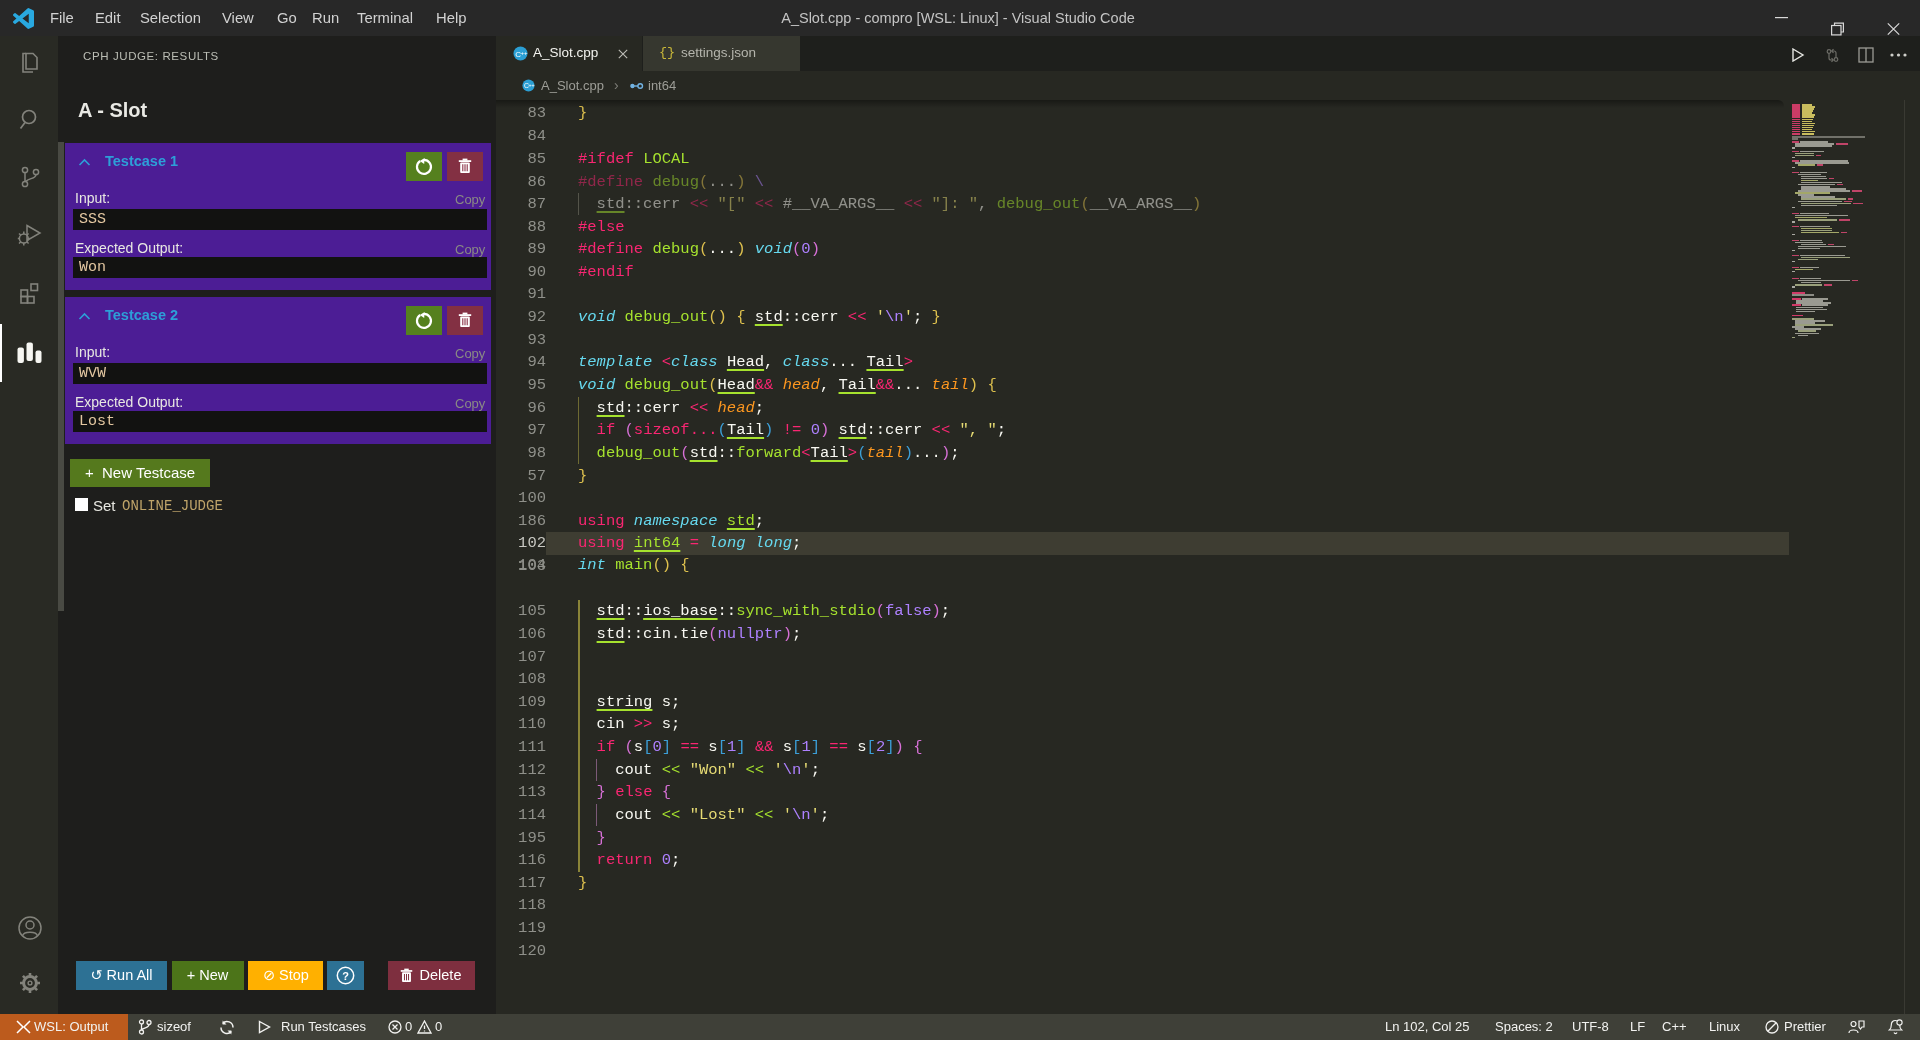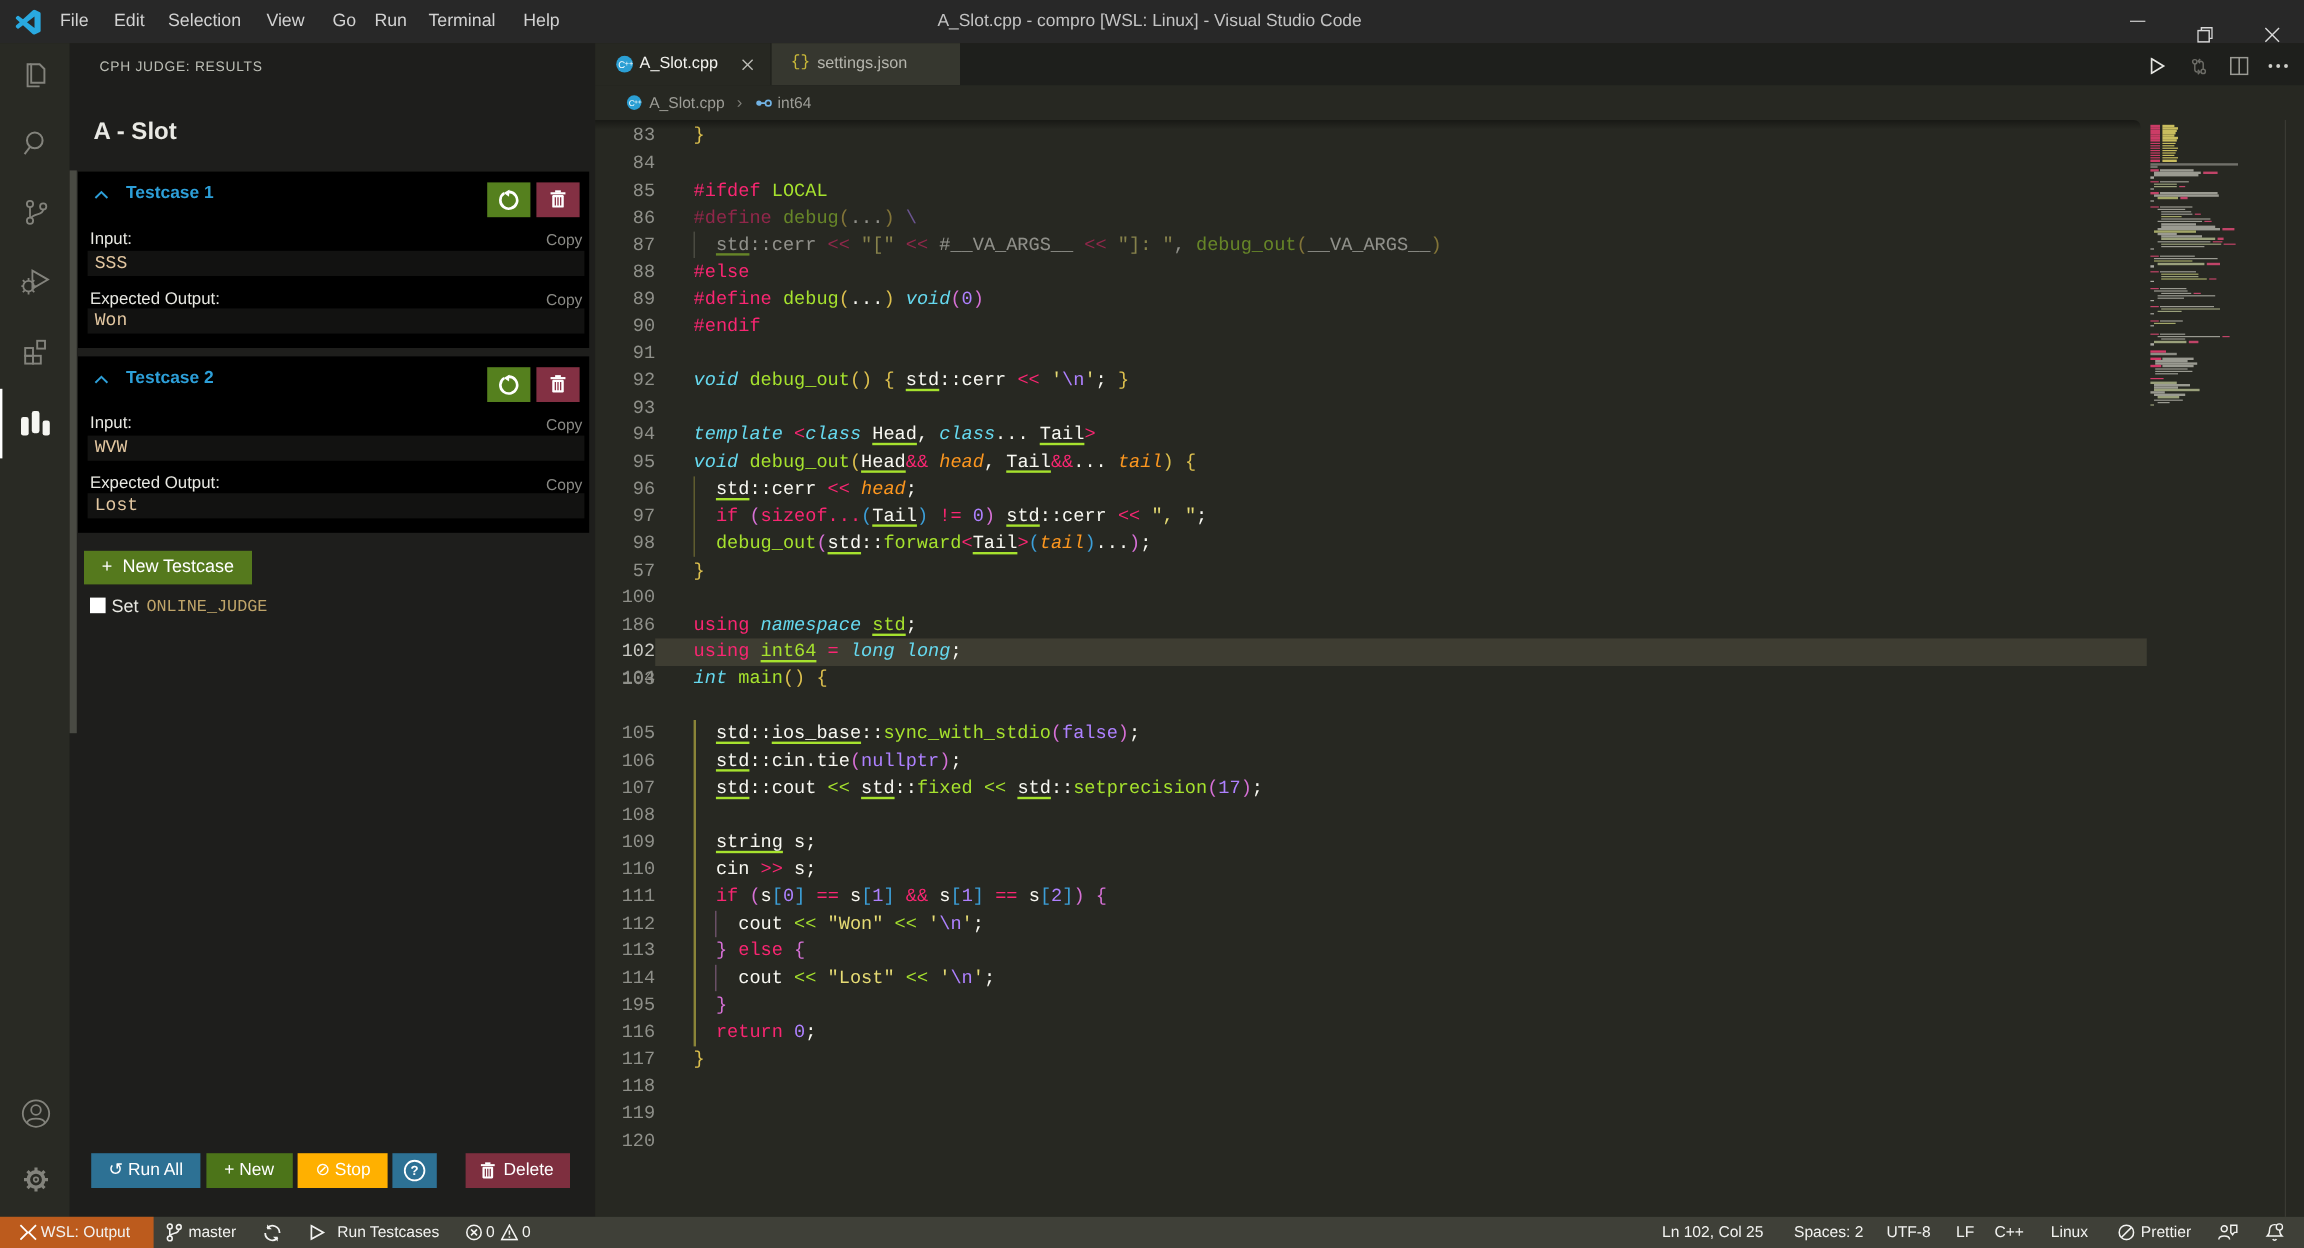--- a/index.html
+++ b/index.html
@@ -7,21 +7,21 @@
 .menu { position:absolute; top:0; height:36px; line-height:36px; color:#d2d2d2; font-size:14.8px; }
 #wtitle { position:absolute; top:0; height:36px; line-height:36px; width:700px; left:608px; text-align:center; color:#c4c4c4; font-size:14.5px; }
 .wbtn { position:absolute; top:0; height:36px; line-height:36px; color:#d8d8d8; }
 #activitybar { position:absolute; left:0; top:36px; width:58px; height:978px; background:#292a24; }
 .abicon { position:absolute; left:17px; width:26px; height:26px; }
 #abactive { position:absolute; left:0; top:288px; width:2px; height:58px; background:#fff; }
 #sidebar { position:absolute; left:58px; top:36px; width:438px; height:978px; background:#1e1e1c; }
 #sthumb { position:absolute; left:0; top:106px; width:6px; height:469px; background:#494a43; }
 #shead { position:absolute; left:25px; top:14px; font-size:11.5px; letter-spacing:.6px; color:#bcbeb5; }
 #stitle { position:absolute; left:20px; top:63px; font-size:20px; font-weight:bold; color:#e9e9e4; }
-.card { position:absolute; left:7px; width:426px; height:147px; background:#000000; }
+.card { position:absolute; left:7px; width:426px; height:147px; background:#4c1d95; }
 .chev { position:absolute; left:13px; top:15px; }
 .tchead { position:absolute; left:40px; top:10px; font-size:14.5px; font-weight:bold; color:#2d9fd8; }
 .btn { position:absolute; top:9px; width:36px; height:29px; text-align:center; padding-top:6px; }
 .grnb { left:341px; background:#55801e; }
 .redb { left:382px; background:#83304386; background:#833043; }
 .flab { position:absolute; left:10px; font-size:14px; color:#e8e8e2; }
 .copy { position:absolute; left:390px; font-size:13px; color:#8a8a85; }
 .valbox { position:absolute; left:8px; width:414px; height:21px; background:#121211;
    font-family:"Liberation Mono",monospace; font-size:15px; color:#e3c7a1; padding:2px 0 0 6px; }
 #newtc { position:absolute; left:12px; top:423px; width:140px; height:28px; background:#55791d;
@@ -397,21 +397,20 @@
 <div class="ln" style="top:500.3px">
         <span class="num">105</span>
         <span class="ct">  <i class="ul">std</i>::<i class="ul">ios_base</i>::<i class="gr">sync_with_stdio</i><i class="orc">(</i><i class="pu">false</i><i class="orc">)</i>;</span>
       </div>
 <div class="ln" style="top:522.9px">
         <span class="num">106</span>
         <span class="ct">  <i class="ul">std</i>::cin.tie<i class="orc">(</i><i class="pu">nullptr</i><i class="orc">)</i>;</span>
       </div>
 <div class="ln" style="top:545.5px">
         <span class="num">107</span>
-        <span class="ct">  <i class="ul">std</i>::cout <i class="gr">&lt;&lt;</i> <i class="ul">std</i>::<i class="gr">fixed</i> <i class="gr">&lt;&lt;</i> <i class="ul">std</i>::<i class="gr">setprecision</i><i class="orc">(</i><i class="pu">17</i><i class="orc">)</i>;</span>
       </div>
 <div class="ln" style="top:568.1px">
         <span class="num">108</span>
         <span class="ct"></span>
       </div>
 <div class="ln" style="top:590.8px">
         <span class="num">109</span>
         <span class="ct">  <i class="ul">string</i> s;</span>
       </div>
 <div class="ln" style="top:613.4px">
@@ -610,21 +609,21 @@
   <span class="sbi" style="left:34px">WSL: Output</span>
  </div>
  <svg class="sbi" style="left:138px;top:5px" width="14" height="16" viewBox="0 0 14 16">
       <g fill="none" stroke="#f2f2f0" stroke-width="1.3">
         <circle cx="3.5" cy="3" r="2"></circle>
         <circle cx="11" cy="3.5" r="2"></circle>
         <circle cx="3.5" cy="13" r="2"></circle>
         <path d="M3.5 5 V11 M11 5.5 c0 4-5.5 2.5-7.5 5.5"></path>
       </g>
     </svg>
- <span class="sbi" style="left:157px">master</span>
+ <span class="sbi" style="left:157px">sizeof</span>
  <svg class="sbi" style="left:219px;top:6px" width="16" height="15" viewBox="0 0 16 15">
       <g fill="none" stroke="#f2f2f0" stroke-width="1.5">
         <path d="M14 7.5 A 6 6 0 0 0 3.6 3.4"></path>
         <path d="M2 7.5 A 6 6 0 0 0 12.4 11.6"></path>
       </g>
       <path d="M3.6 0.5 V4.4 H7.5 Z" fill="#f2f2f0"></path>
       <path d="M12.4 14.5 V10.6 H8.5 Z" fill="#f2f2f0"></path>
     </svg>
  <svg class="sbi" style="left:258px;top:6px" width="13" height="14" viewBox="0 0 13 14">
       <path d="M1.5 1.5 L11.5 7 L1.5 12.5 Z" fill="none" stroke="#f2f2f0" stroke-width="1.4"></path>

